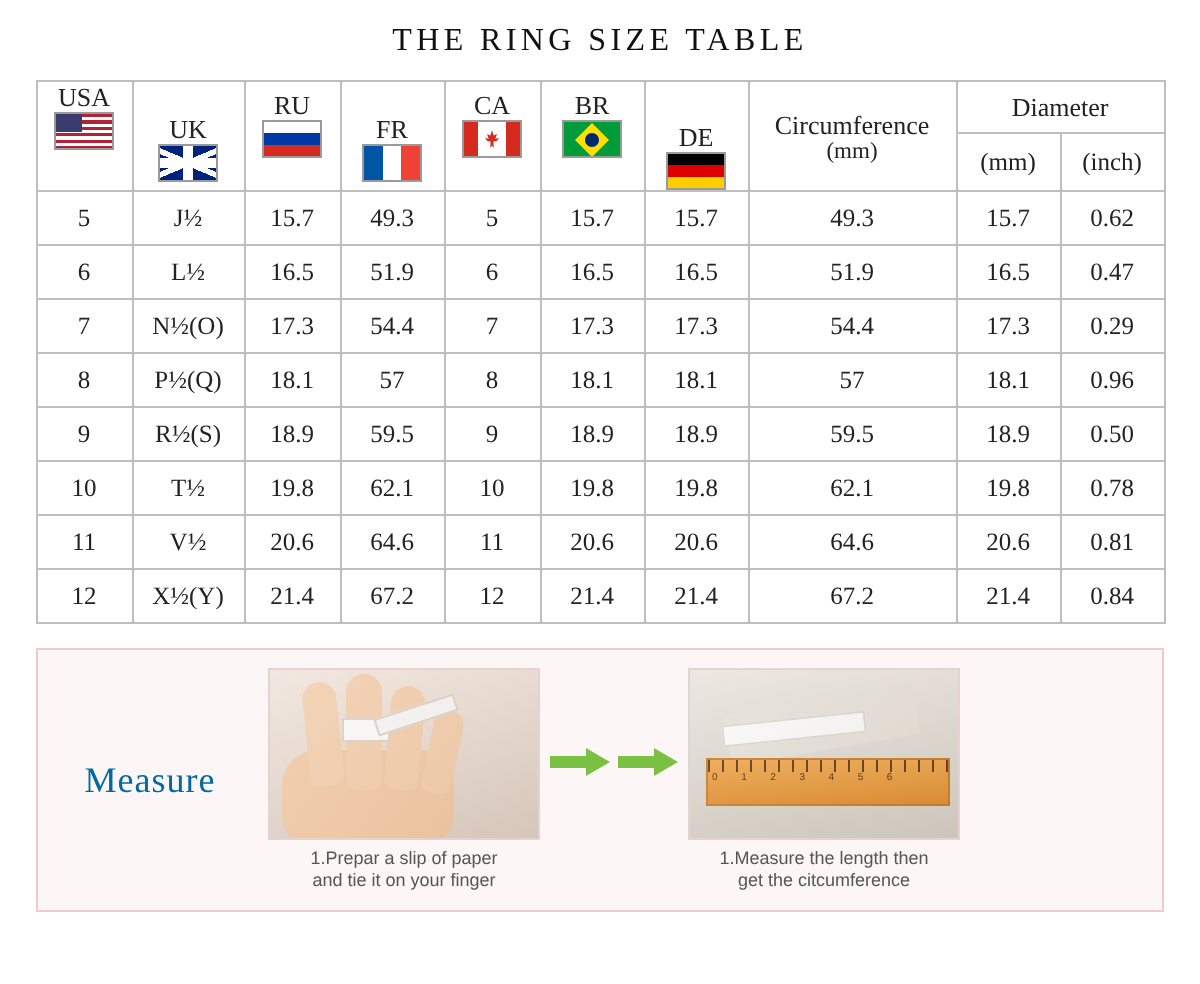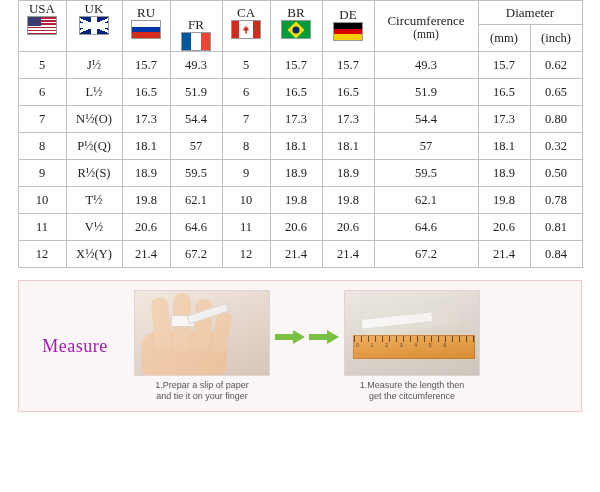--- a/index.html
+++ b/index.html
@@ -162,21 +162,21 @@
     display: flex;
     align-items: stretch;
   }
   .measure-label {
     width: 112px;
     display: flex;
     align-items: center;
     justify-content: center;
     font-family: "Liberation Serif", serif;
     font-size: 18px;
-    color: #a21caf;
+    color: #0369a1;
     letter-spacing: 0.5px;
   }
   .steps {
     flex: 1;
     display: flex;
     align-items: center;
     padding-right: 6px;
   }
   .step {
     width: 142px;
@@ -246,61 +246,62 @@
     color: #4a2f0d;
     font-family: "Liberation Sans", sans-serif;
     letter-spacing: 5.2px;
   }
 </style>
 </head>
 <body>
 
 <div class="page">
 
+  <div class="title">THE RING SIZE TABLE</div>
 
   <table class="size-table">
     <colgroup>
       <col style="width:48px">
         <col style="width:56px">
         <col style="width:48px">
       <col style="width:52px">
         <col style="width:48px">
         <col style="width:52px">
       <col style="width:52px">
         <col style="width:104px">
         <col style="width:52px">
         <col style="width:52px">
     </colgroup>
     <tbody>
       <tr>
         <th rowspan="2" style="height:auto;vertical-align:top;padding-top:0">
           <span class="hdr-label">USA</span>
           <span class="flag flag-usa"></span>
         </th>
-        <th rowspan="2" style="height:auto;vertical-align:top;padding-top:0">
+        <th rowspan="2" style="height:auto;vertical-align:top;padding-top:16px">
           <span class="hdr-label">UK</span>
           <span class="flag flag-uk"></span>
         </th>
         <th rowspan="2" style="height:auto;vertical-align:top;padding-top:4px">
           <span class="hdr-label">RU</span>
           <span class="flag flag-ru"></span>
         </th>
         <th rowspan="2" style="height:auto;vertical-align:top;padding-top:16px">
           <span class="hdr-label">FR</span>
           <span class="flag flag-fr"></span>
         </th>
         <th rowspan="2" style="height:auto;vertical-align:top;padding-top:4px">
           <span class="hdr-label">CA</span>
           <span class="flag flag-ca"></span>
         </th>
         <th rowspan="2" style="height:auto;vertical-align:top;padding-top:4px">
           <span class="hdr-label">BR</span>
           <span class="flag flag-br"></span>
         </th>
-        <th rowspan="2" style="height:auto;vertical-align:top;padding-top:6px">
+        <th rowspan="2" style="height:auto;vertical-align:top;padding-top:20px">
           <span class="hdr-label">DE</span>
           <span class="flag flag-de"></span>
         </th>
         <th rowspan="2" style="height:auto">
           <span class="hdr-label">Circumference</span>
           <span class="hdr-sub">(mm)</span>
         </th>
         <th colspan="2" style="height:22px">
           <span class="hdr-label">Diameter</span>
         </th>
@@ -325,45 +326,45 @@
       <tr>
         <td>6</td>
         <td>L½</td>
         <td>16.5</td>
         <td>51.9</td>
         <td>6</td>
         <td>16.5</td>
         <td>16.5</td>
         <td>51.9</td>
         <td>16.5</td>
-        <td>0.65</td>
+        <td>0.47</td>
       </tr>
       <tr>
         <td>7</td>
         <td>N½(O)</td>
         <td>17.3</td>
         <td>54.4</td>
         <td>7</td>
         <td>17.3</td>
         <td>17.3</td>
         <td>54.4</td>
         <td>17.3</td>
-        <td>0.80</td>
+        <td>0.29</td>
       </tr>
       <tr>
         <td>8</td>
         <td>P½(Q)</td>
         <td>18.1</td>
         <td>57</td>
         <td>8</td>
         <td>18.1</td>
         <td>18.1</td>
         <td>57</td>
         <td>18.1</td>
-        <td>0.32</td>
+        <td>0.96</td>
       </tr>
       <tr>
         <td>9</td>
         <td>R½(S)</td>
         <td>18.9</td>
         <td>59.5</td>
         <td>9</td>
         <td>18.9</td>
         <td>18.9</td>
         <td>59.5</td>

